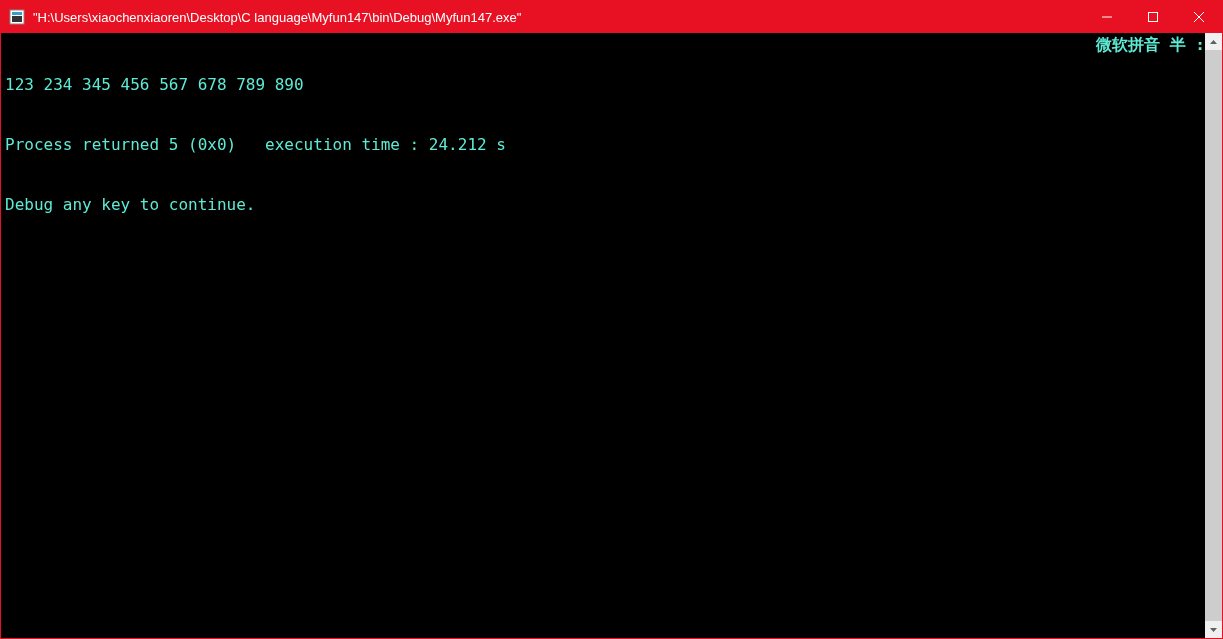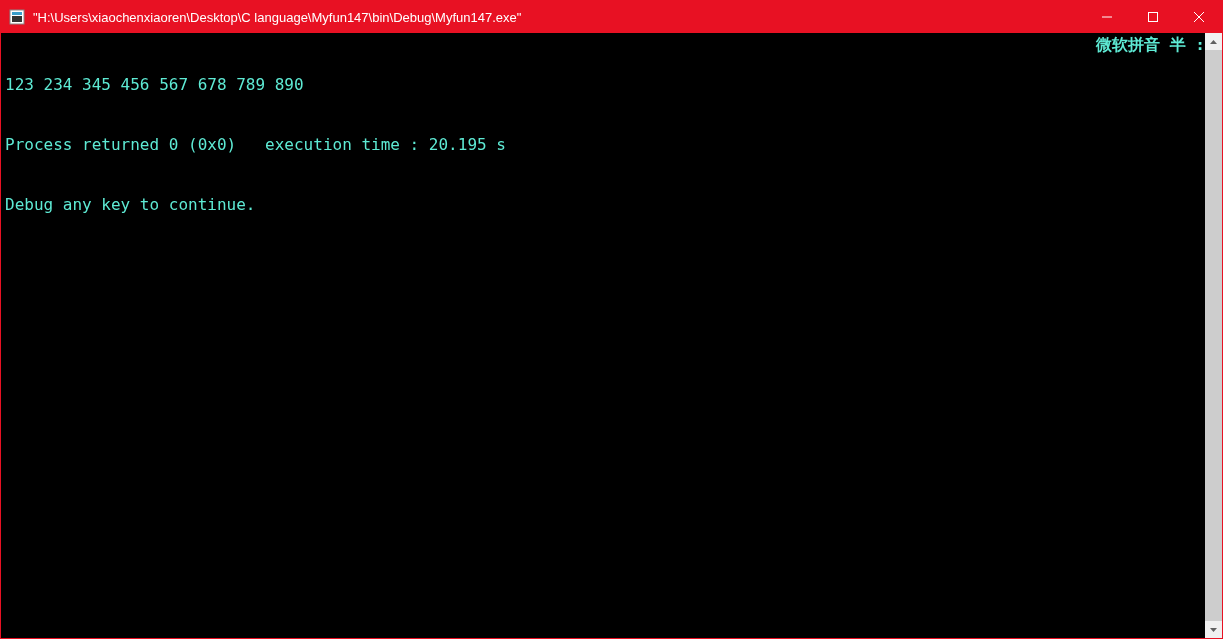--- a/index.html
+++ b/index.html
@@ -149,21 +149,21 @@
           <line x1="10" y1="0" x2="0" y2="10" stroke="#ffffff" stroke-width="1"></line>
         </svg>
       </div>
     </div>
   </div>
 
   <div class="console-body">
     <div class="console-content">
       <div class="console-lines">
         <div class="console-line">123 234 345 456 567 678 789 890</div>
-        <div class="console-line">Process returned 0 (0x0)   execution time : 20.195 s</div>
+        <div class="console-line">Process returned 5 (0x0)   execution time : 24.212 s</div>
         <div class="console-line">Debug any key to continue.</div>
       </div>
       <div class="ime-status">微软拼音 半 :</div>
     </div>
     <div class="scrollbar">
       <div class="scrollbar-arrow">
         <svg width="7" height="4" viewBox="0 0 7 4">
           <path d="M3.5 0 L7 4 L0 4 Z" fill="#606060"></path>
         </svg>
       </div>

